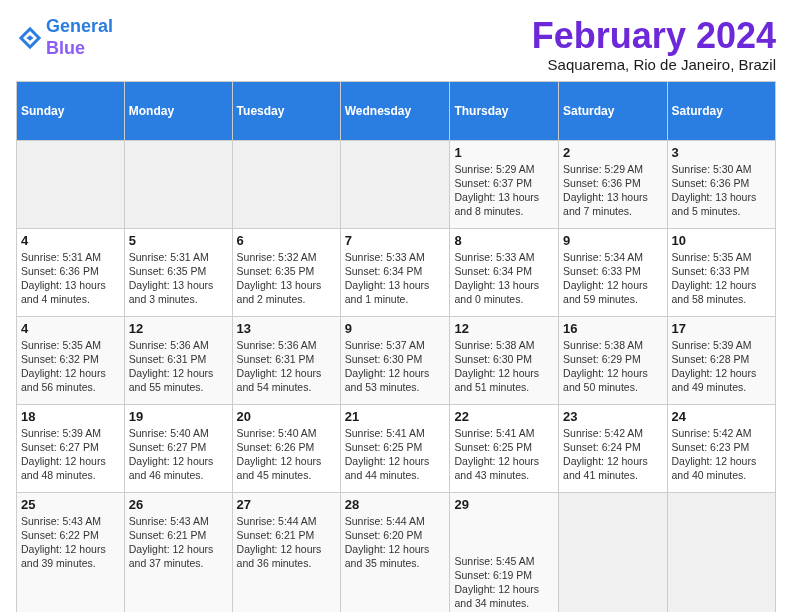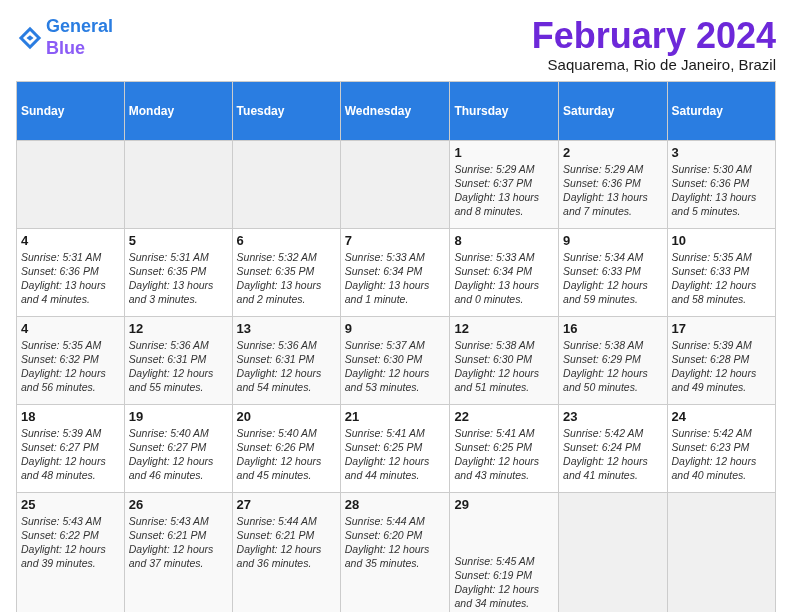--- a/index.html
+++ b/index.html
@@ -73,21 +73,20 @@
       font-size: 13px;
       font-weight: bold;
       color: #1a1a1a;
       display: block;
       margin-bottom: 2px;
     }
     .cell-text {
       font-size: 10.5px;
       color: #333;
       line-height: 1.35;
-      font-style: italic;
     }
     tbody tr:nth-child(odd) td {
       background-color: #f9f9f9;
     }
     tbody tr:nth-child(even) td {
       background-color: #ffffff;
     }
     .empty-cell {
       background-color: #f0f0f0 !important;
     }

